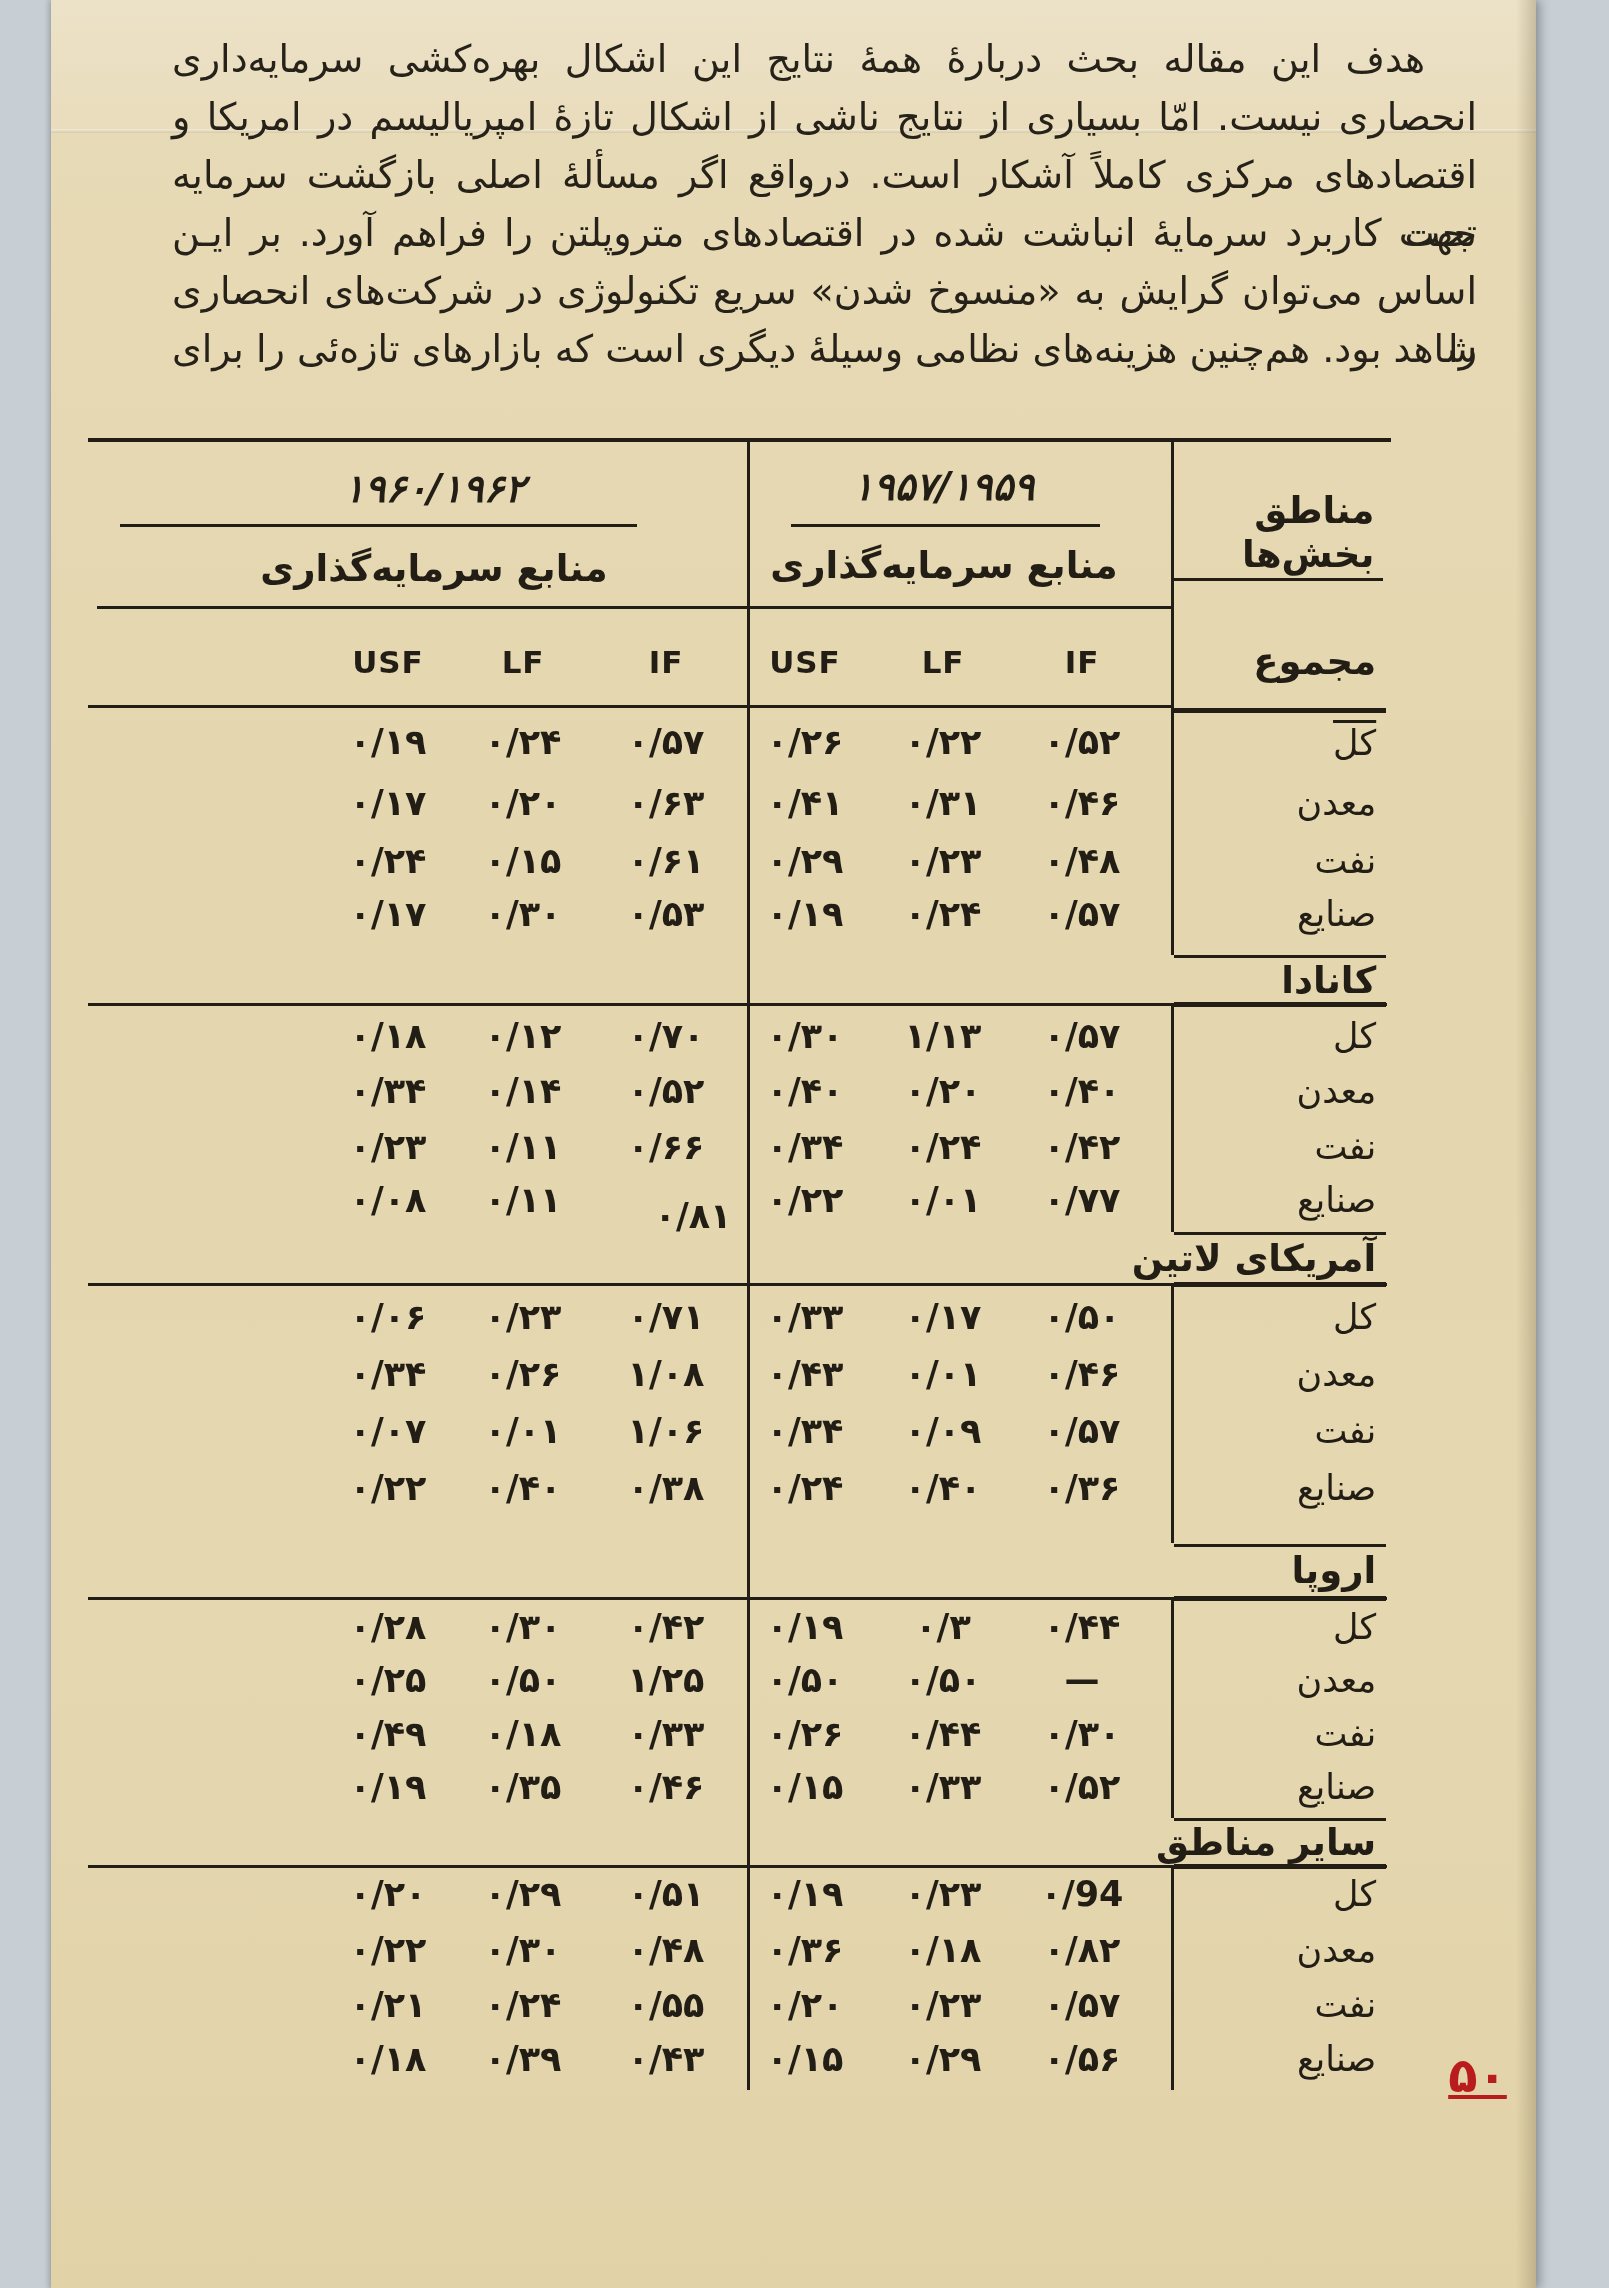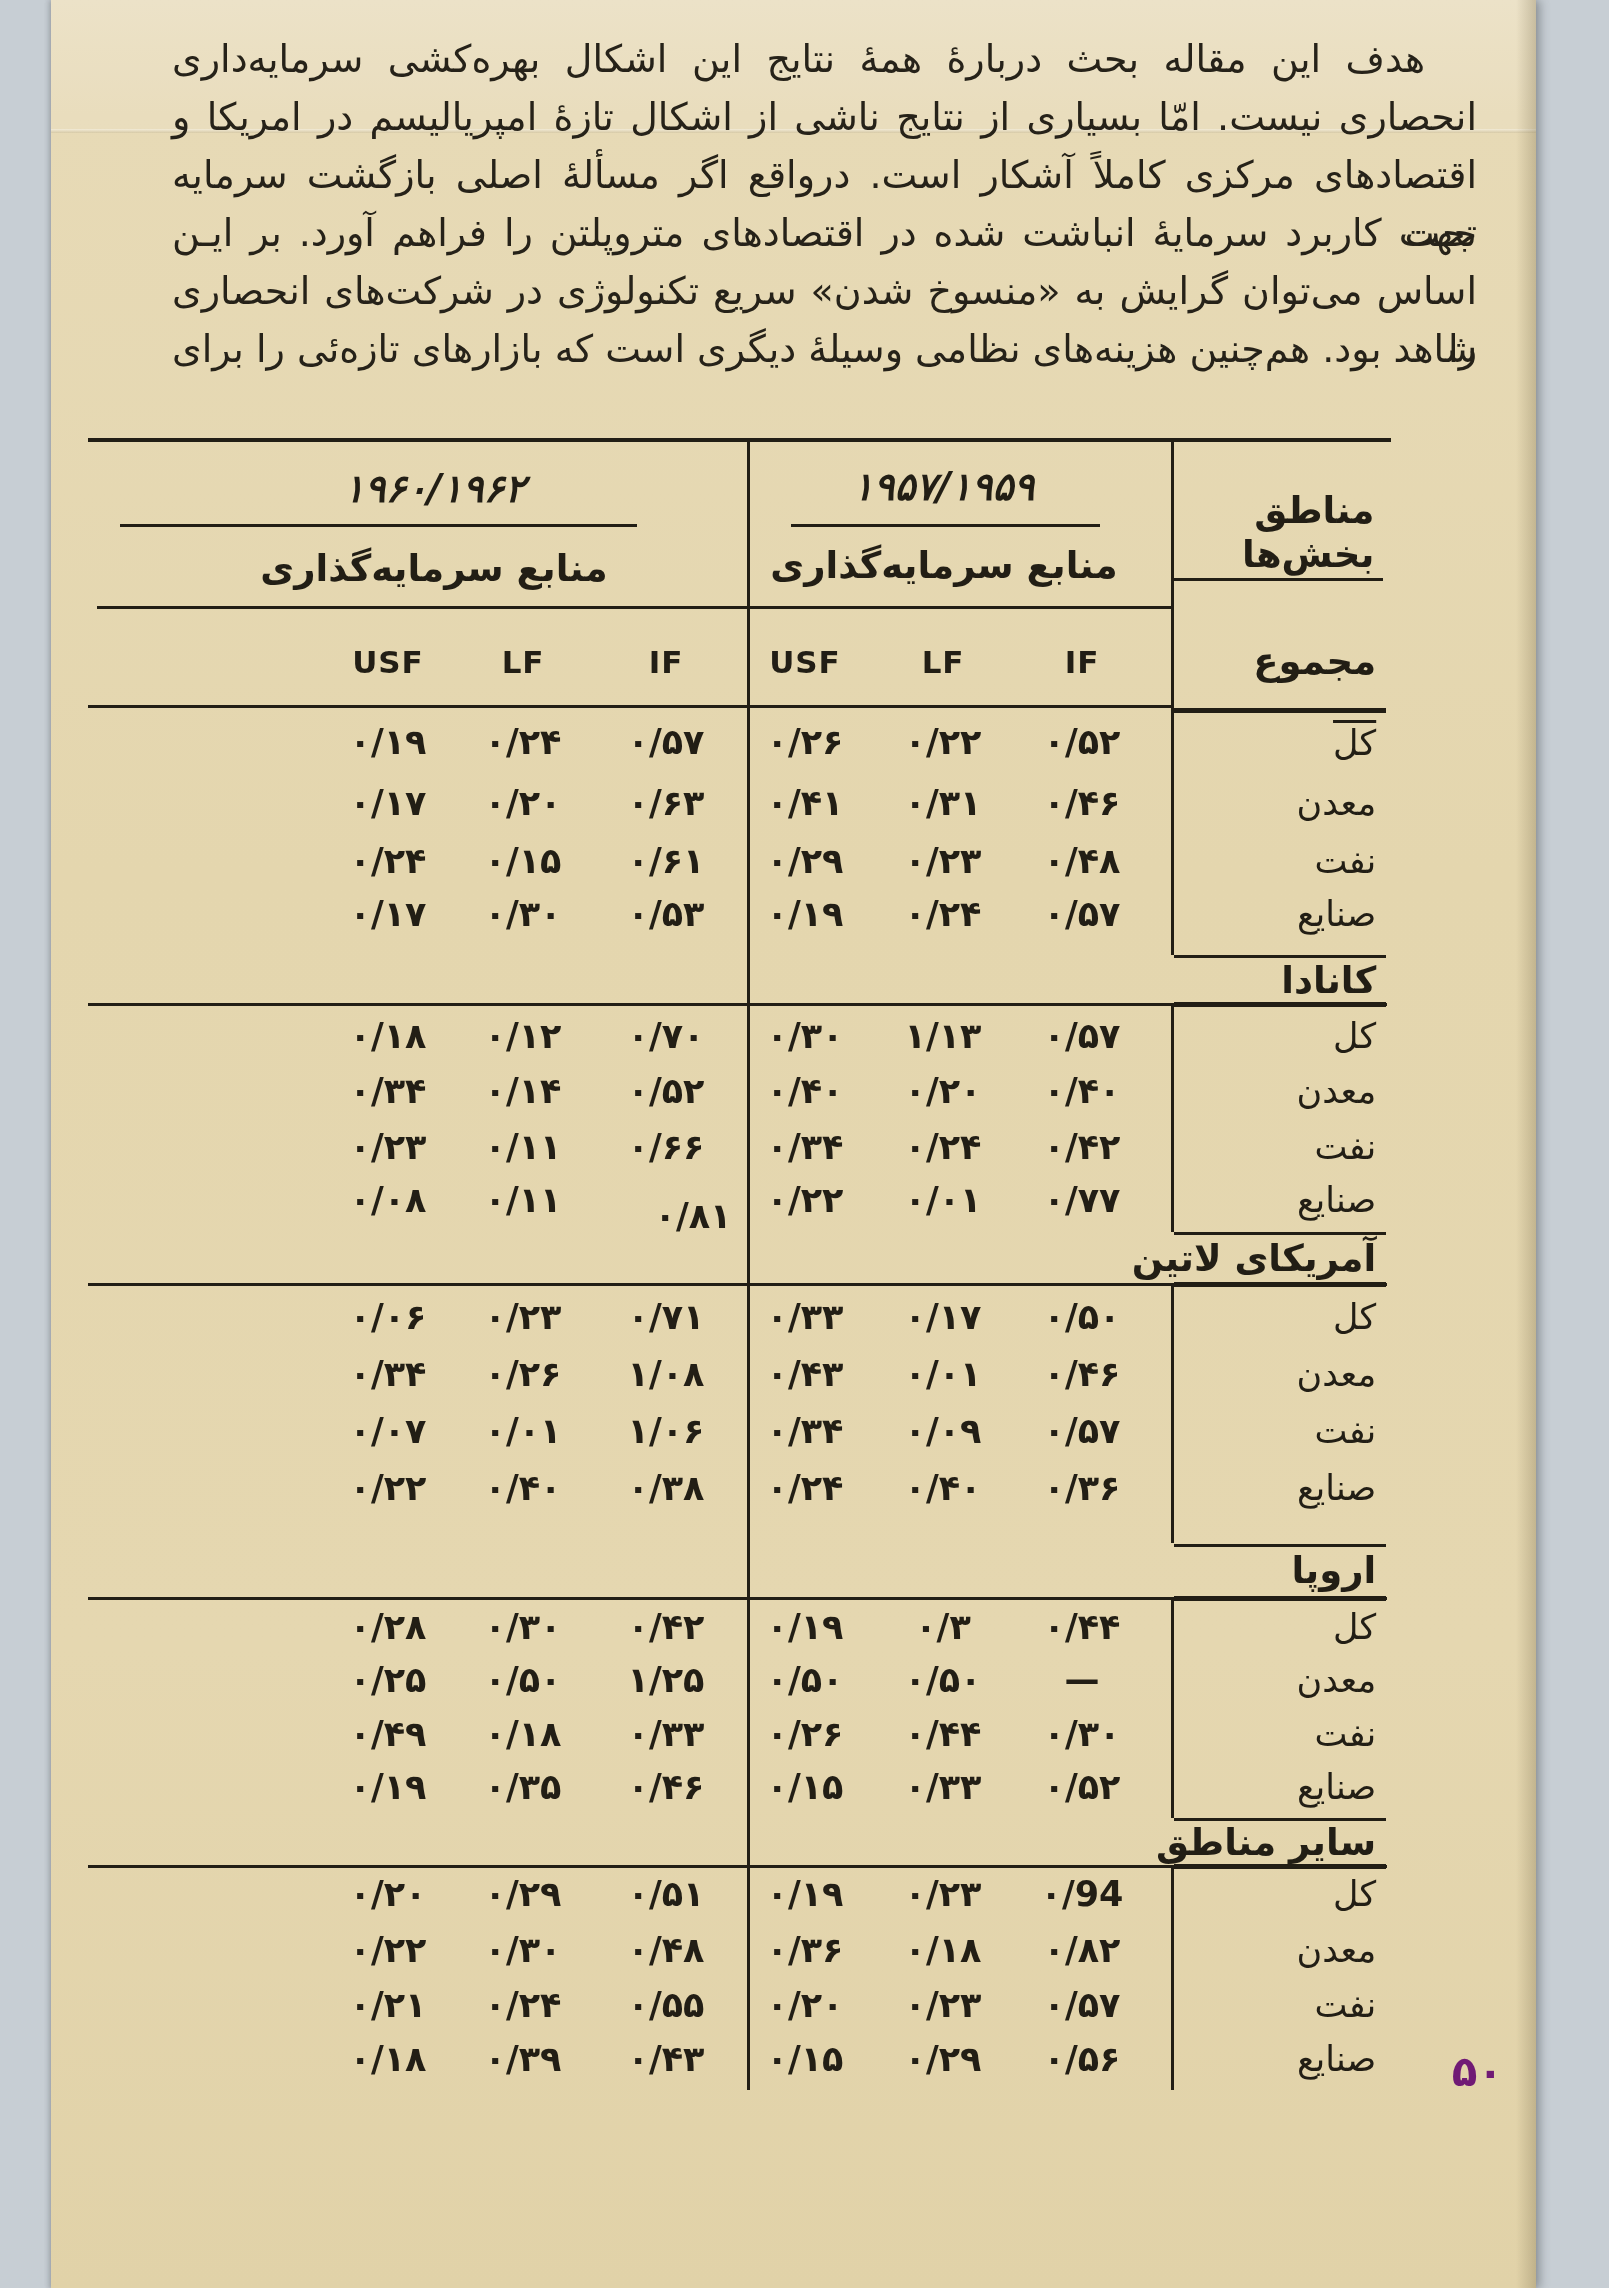--- a/index.html
+++ b/index.html
@@ -34,21 +34,21 @@
 
   .year{position:absolute;width:369px;font-size:39px;font-weight:700;text-align:center;direction:rtl;height:42px;line-height:42px;font-style:italic;}
   .sub{position:absolute;width:406px;font-size:37px;font-weight:700;text-align:center;direction:rtl;height:52px;line-height:52px;}
   .rowhead{position:absolute;right:16.6px;font-size:37px;font-weight:700;direction:rtl;height:42px;line-height:42px;}
   .colhead{position:absolute;width:138px;font-size:31px;font-weight:700;text-align:center;letter-spacing:0.9px;height:42px;line-height:42px;}
   .gtitle{position:absolute;right:14.8px;font-size:37px;font-weight:700;direction:rtl;height:50px;line-height:50px;}
   .rlabel{position:absolute;right:14.8px;font-size:35px;direction:rtl;height:48px;line-height:48px;}
   .val{position:absolute;width:138px;text-align:center;font-size:35px;font-weight:700;direction:rtl;height:46px;line-height:46px;}
 
   .pagenum{position:absolute;left:1436px;top:2047px;width:83px;text-align:center;
-    font-size:42px;font-weight:700;color:#701a75;direction:rtl;}
+    font-size:48px;font-weight:700;color:#b91c1c;direction:rtl;text-decoration:underline;}
 </style>
 </head>
 <body>
 
 <div class="paper">
   <div class="paper-top-band"></div>
   <div class="crease"></div>
   <div class="edge-shade"></div>
 </div>
 

